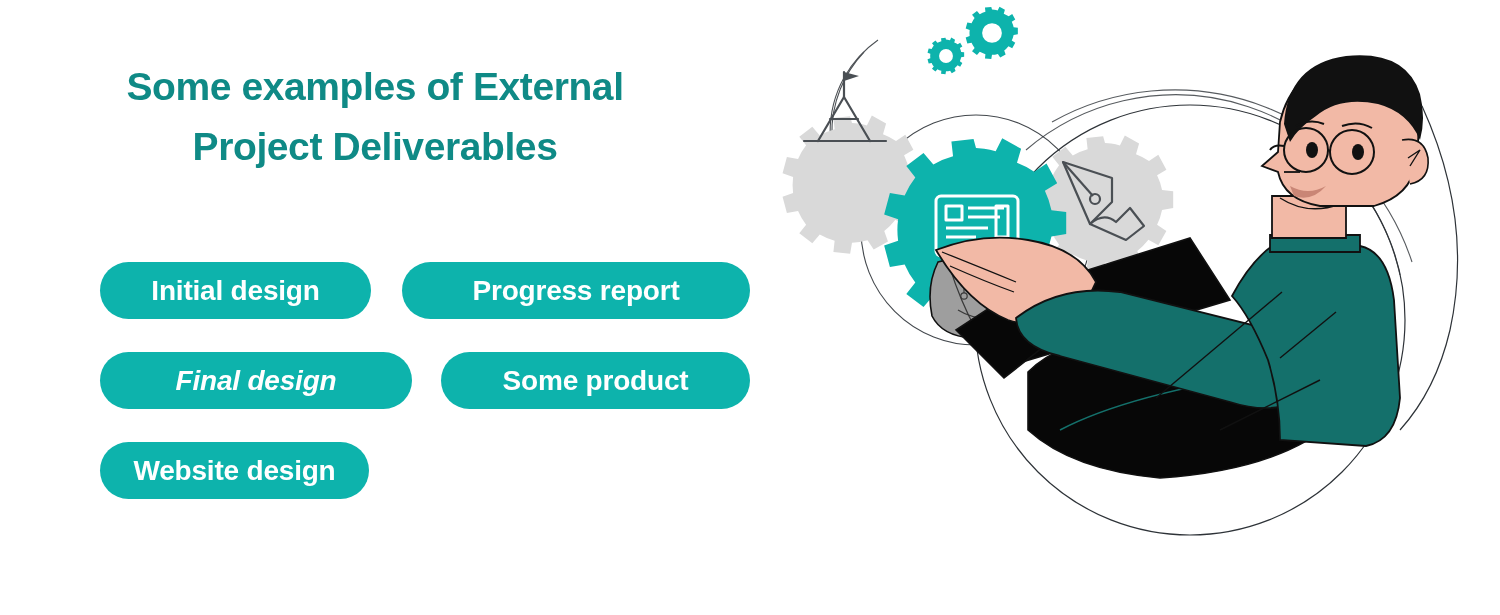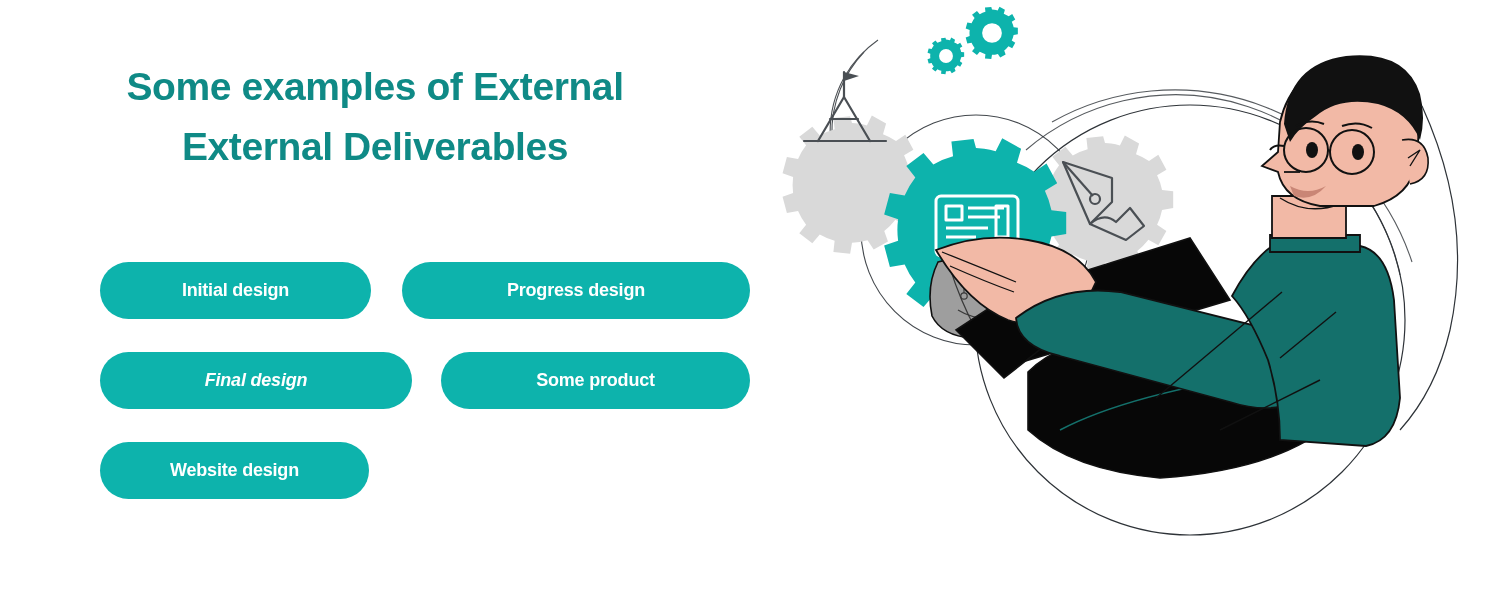--- a/index.html
+++ b/index.html
@@ -65,21 +65,21 @@
     position: absolute;
     height: 57px;
     border-radius: 29px;
     background: #0DB3AC;
     color: #ffffff;
     display: flex;
     align-items: center;
     justify-content: center;
     font-family: "Liberation Sans", sans-serif;
     font-weight: bold;
-    font-size: 18px;
+    font-size: 28px;
     letter-spacing: -0.2px;
     box-sizing: border-box;
     user-select: none;
   }
 
   
   .pill.r1c1 { left: 100px; width: 271px; }
   .pill.r1c2 { left: 402px; width: 348px; }
   
   .pill.r2c1 { left: 100px; width: 312px; font-style: italic; }
@@ -104,28 +104,28 @@
 </style>
 </head>
 <body>
 
 <div id="canvas">
 
   <div class="left-panel">
 
     <div class="headline">
       <span class="headline-line">Some examples of External</span>
-      <span class="headline-line">External Deliverables</span>
+      <span class="headline-line">Project Deliverables</span>
     </div>
 
     <div class="pill-grid">
 
       <div class="pill-row">
         <div class="pill r1c1">Initial design</div>
-        <div class="pill r1c2">Progress design</div>
+        <div class="pill r1c2">Progress report</div>
       </div>
 
       <div class="pill-row">
         <div class="pill r2c1">Final design</div>
         <div class="pill r2c2">Some product</div>
       </div>
 
       <div class="pill-row">
         <div class="pill r3c1">Website design</div>
       </div>

